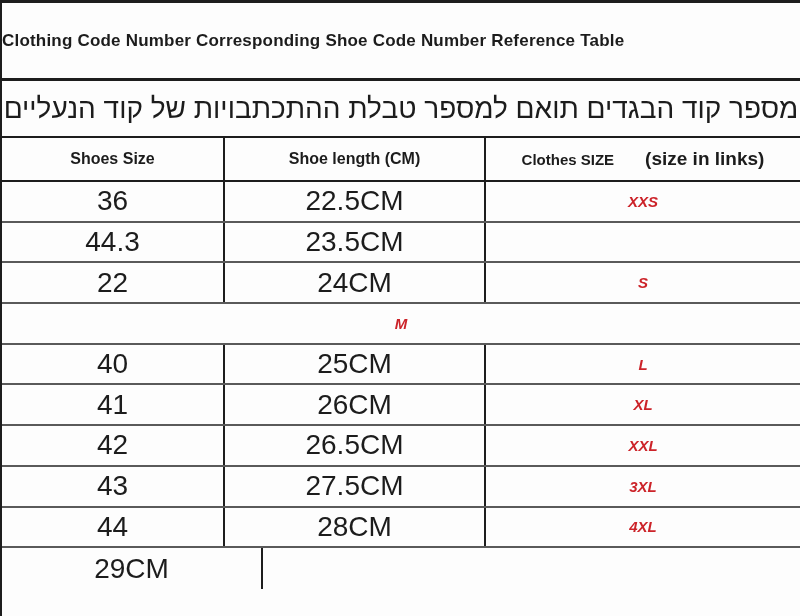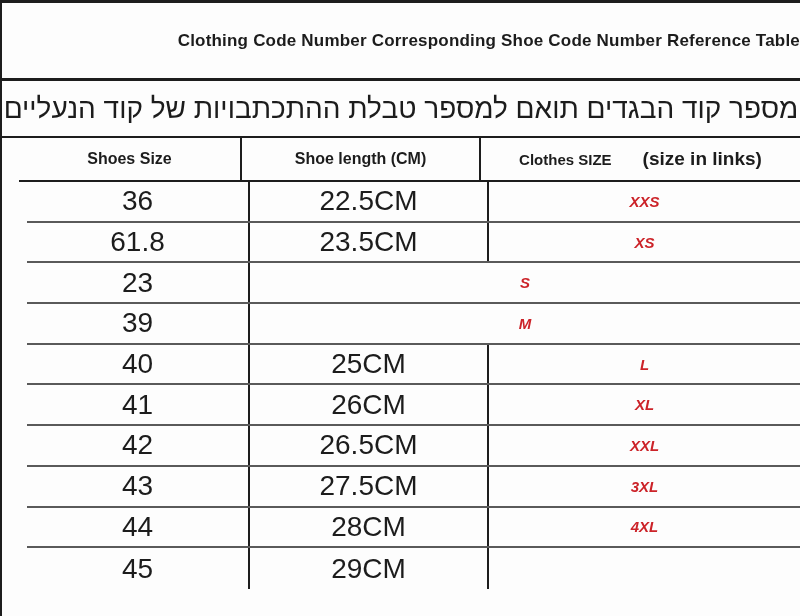--- a/index.html
+++ b/index.html
@@ -10,49 +10,49 @@
   }
   .page{
     width:800px;height:616px;box-sizing:border-box;
     background:var(--background,#fdfdfd);
     border-top:3px solid var(--border-dark,#1d1d1d);
     border-left:2px solid var(--border-dark,#1d1d1d);
     overflow:hidden;
   }
   .title-section{
     height:78px;box-sizing:border-box;
-    display:flex;align-items:center;justify-content:flex-end;
+    display:flex;align-items:center;justify-content:flex-start;
     border-bottom:3px solid var(--border-dark,#1d1d1d);
   }
   .title{
     font-size:17px;font-weight:700;letter-spacing:.2px;
     text-align:center;white-space:nowrap;
   }
   .hebrew-section{
     height:57px;box-sizing:border-box;
     display:flex;align-items:center;justify-content:center;
     border-bottom:2px solid var(--border-dark,#1d1d1d);
   }
   .hebrew{
     direction:rtl;unicode-bidi:embed;
     font-size:28px;font-weight:400;white-space:nowrap;
   }
-  .size-table{display:flex;flex-direction:column;padding-left:17px;}
+  .size-table{display:flex;flex-direction:column;}
   .thead-row{display:flex;height:44px;box-sizing:border-box;
     border-bottom:2px solid var(--border-dark,#1d1d1d);}
   .tr{display:flex;height:40.7px;box-sizing:border-box;
-    border-bottom:2px solid var(--row-divider,#555);margin-left:8px;}
+    border-bottom:2px solid var(--row-divider,#555);}
   .tr:last-child{border-bottom:none;}
   .th,.td{
     box-sizing:border-box;
     display:flex;align-items:center;justify-content:center;
     overflow:hidden;
   }
   .c1{width:223px;border-right:2px solid var(--border-dark,#1d1d1d);}
-  .c2{width:239px;border-right:2px solid var(--border-dark,#1d1d1d);}
+  .c2{width:261px;border-right:2px solid var(--border-dark,#1d1d1d);}
   .c3{flex:1;}
   .th{font-weight:700;font-size:16px;gap:5px;}
   .th .main-label{font-size:15px;}
   .th .suffix-label{font-size:19px;margin-left:26px;}
   .td{font-size:28px;font-weight:400;}
   .td.c3{
     font-size:15px;font-style:italic;font-weight:700;
     color:var(--accent-red,#cc2329);
   }
 </style>
@@ -78,30 +78,29 @@
         <span class="suffix-label">(size in links)</span>
       </div>
     </div>
     <div id="table-body">
         <div class="tr">
           <div class="td c1">36</div>
           <div class="td c2">22.5CM</div>
           <div class="td c3">XXS</div>
         </div>
         <div class="tr">
-          <div class="td c1">61.8</div>
+          <div class="td c1">44.3</div>
           <div class="td c2">23.5CM</div>
-          <div class="td c3">XS</div>
         </div>
         <div class="tr">
-          <div class="td c1">23</div>
+          <div class="td c1">22</div>
+          <div class="td c2">24CM</div>
           <div class="td c3">S</div>
         </div>
         <div class="tr">
-          <div class="td c1">39</div>
           <div class="td c3">M</div>
         </div>
         <div class="tr">
           <div class="td c1">40</div>
           <div class="td c2">25CM</div>
           <div class="td c3">L</div>
         </div>
         <div class="tr">
           <div class="td c1">41</div>
           <div class="td c2">26CM</div>
@@ -116,19 +115,18 @@
           <div class="td c1">43</div>
           <div class="td c2">27.5CM</div>
           <div class="td c3">3XL</div>
         </div>
         <div class="tr">
           <div class="td c1">44</div>
           <div class="td c2">28CM</div>
           <div class="td c3">4XL</div>
         </div>
         <div class="tr">
-          <div class="td c1">45</div>
           <div class="td c2">29CM</div>
         </div>
       </div>
   </div>
 
 </div>
 
 </body></html>

